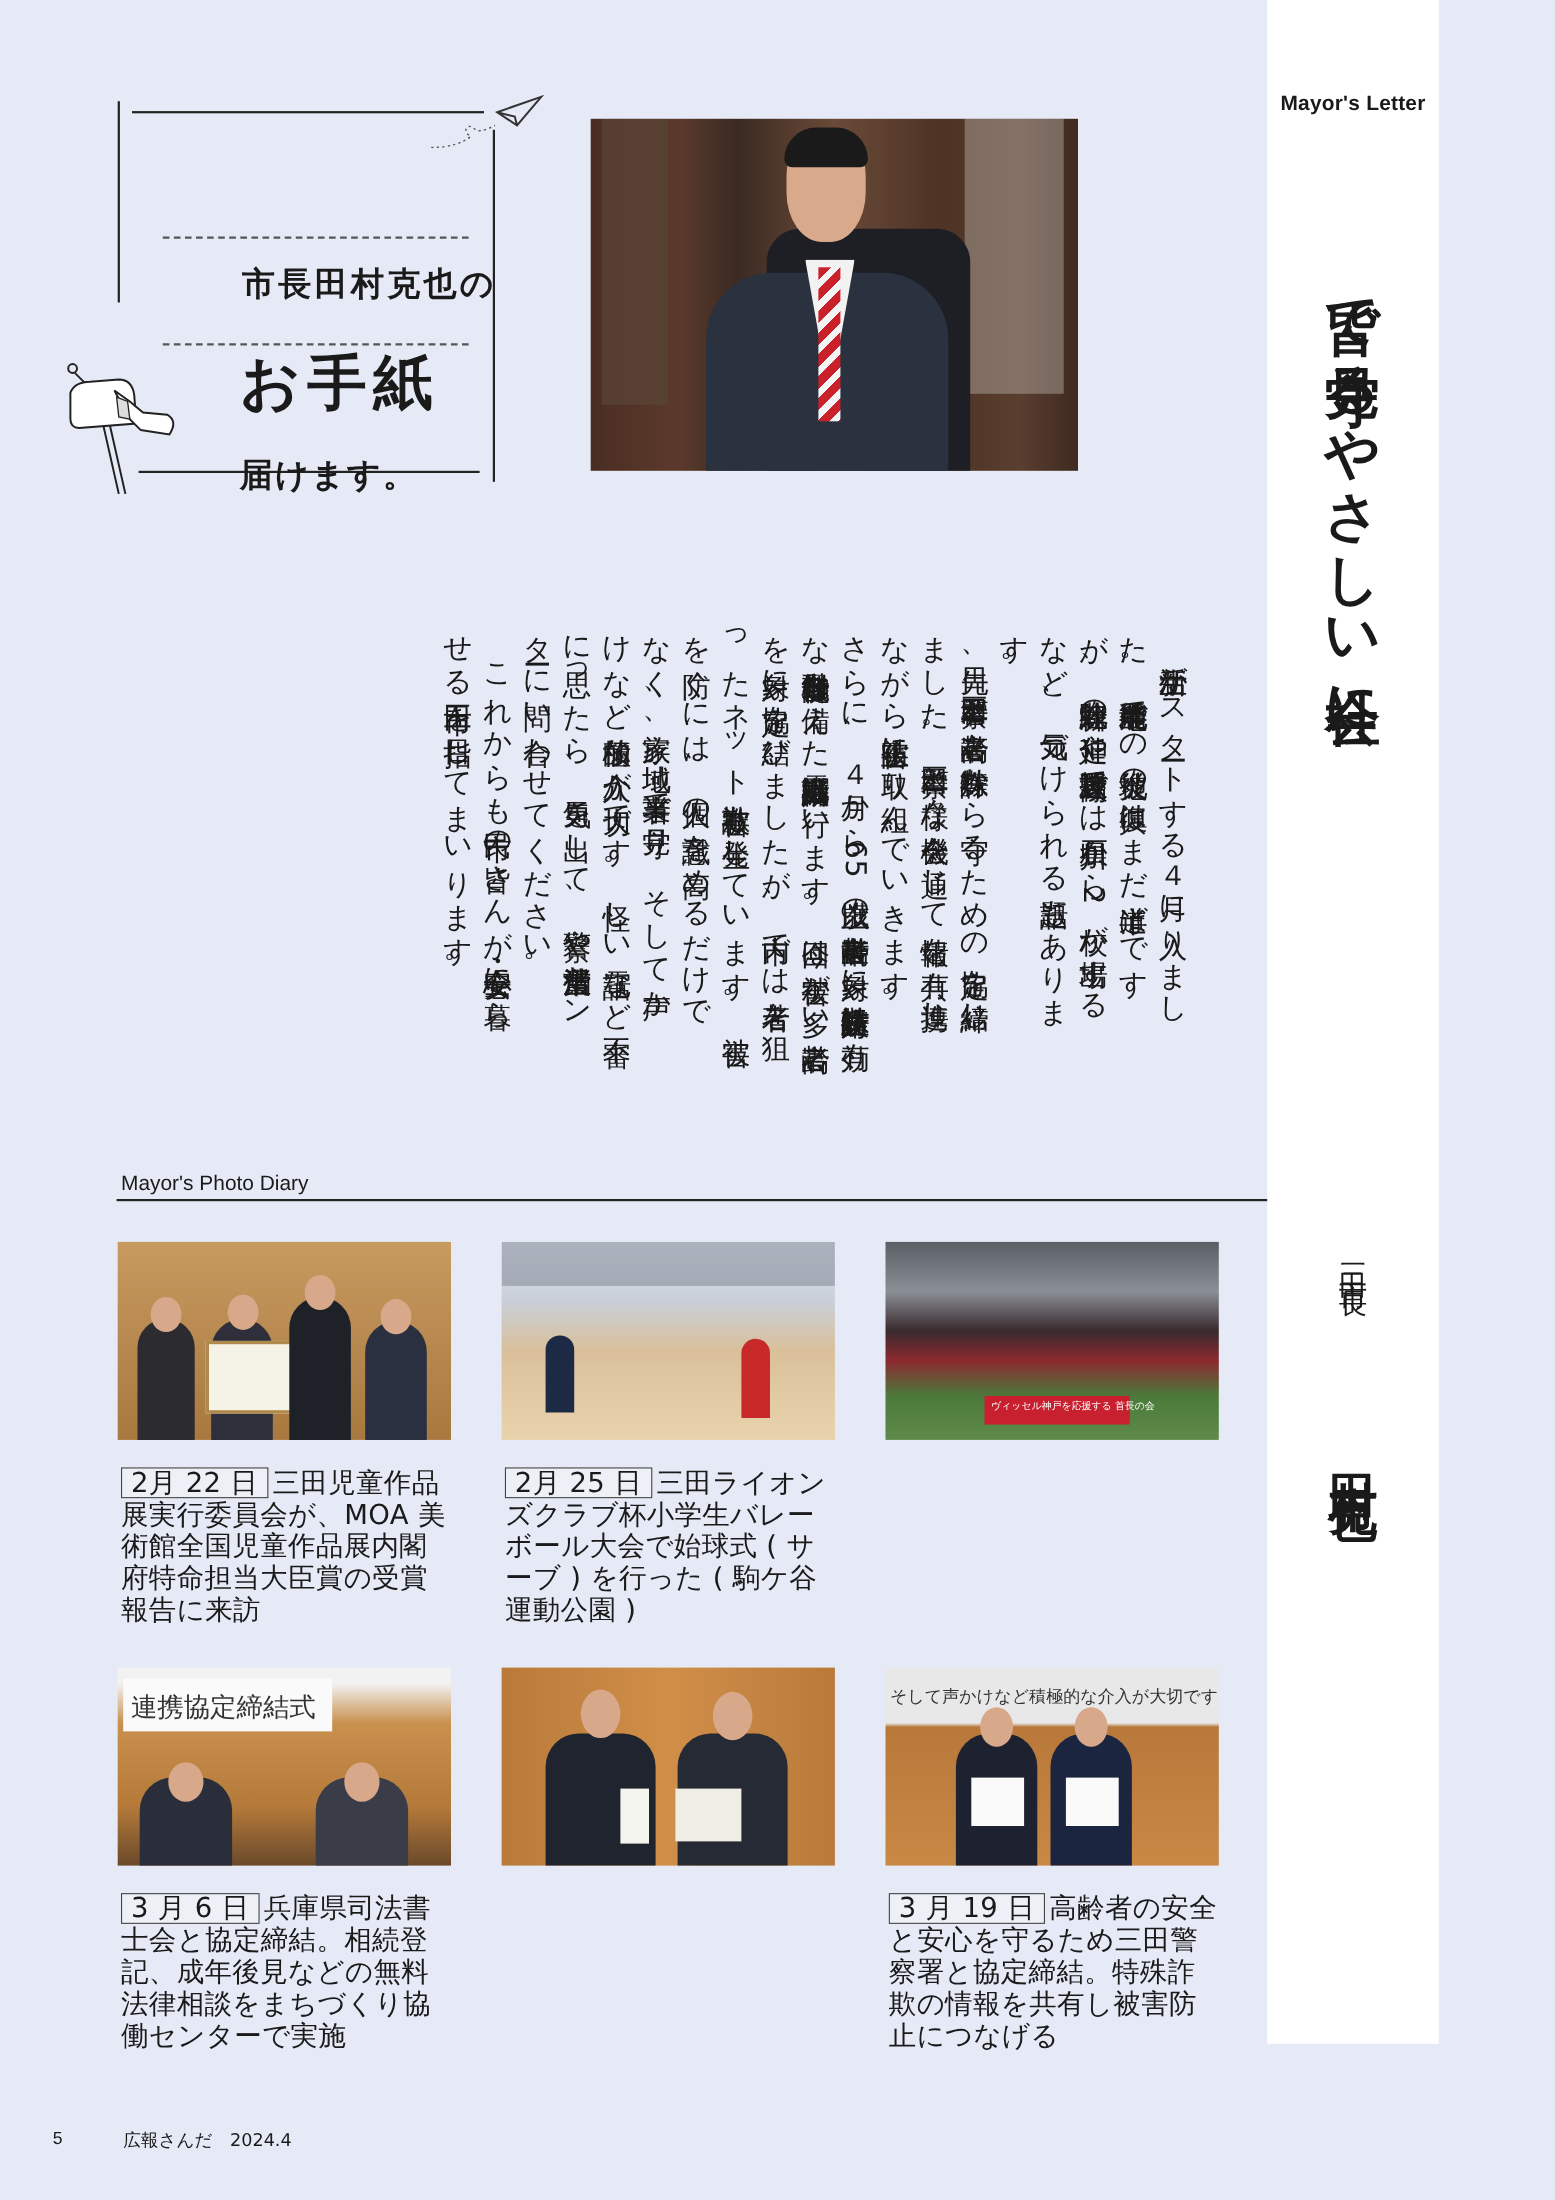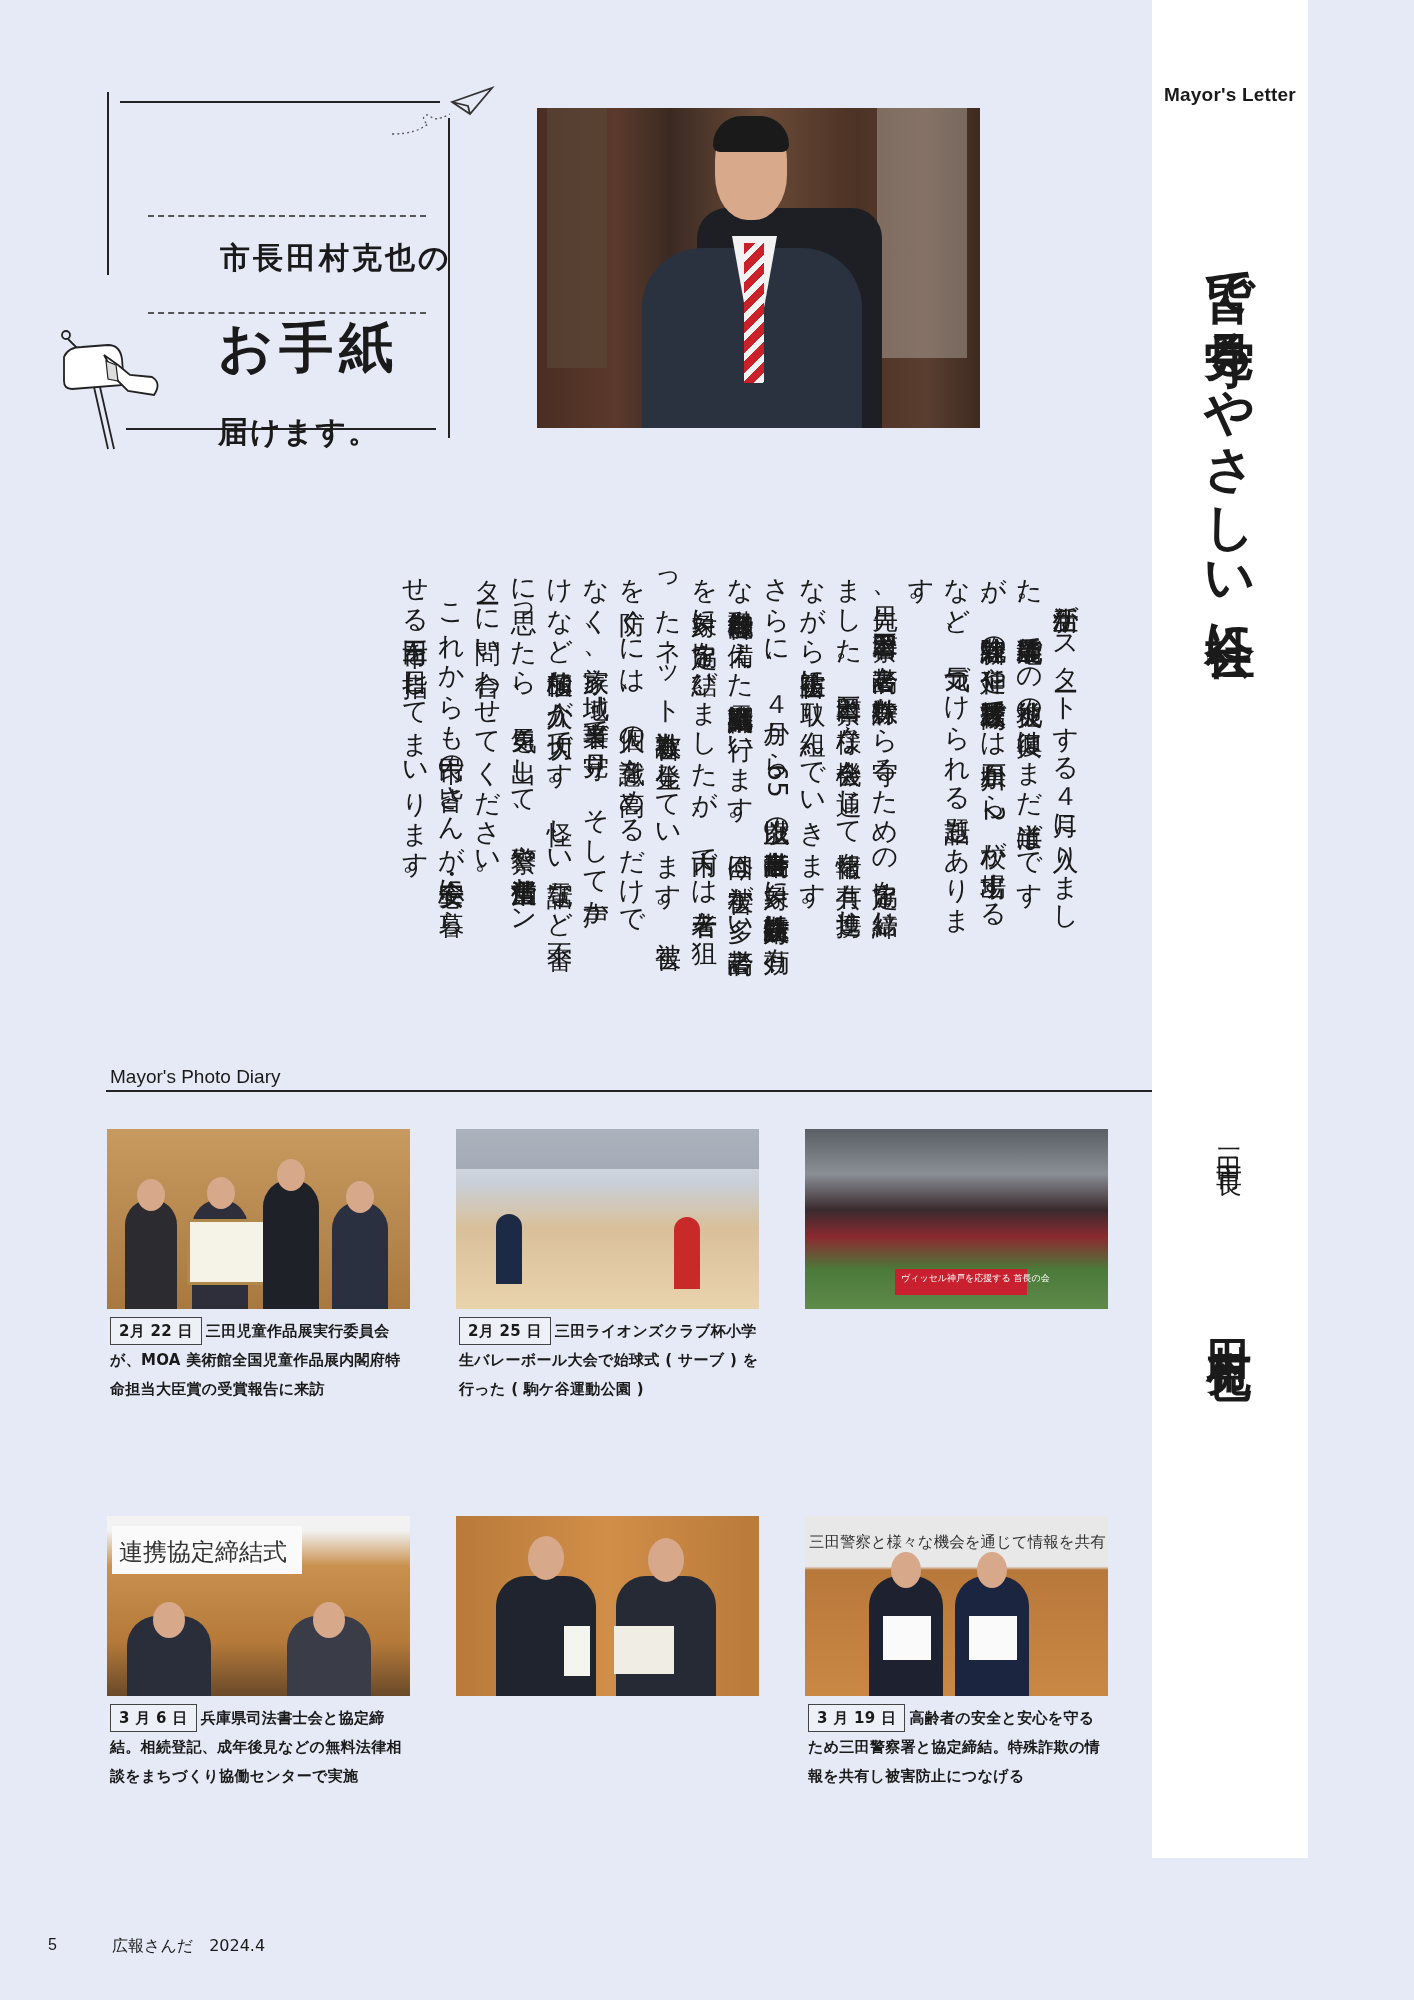--- a/index.html
+++ b/index.html
@@ -92,22 +92,22 @@
     
     .diary-label {
       position: absolute; left: 110px; top: 1066px; font-size: 19px;
       font-family: "Liberation Sans", sans-serif;
     }
     .diary-rule { position: absolute; left: 106px; top: 1090px; width: 1046px; height: 2px; background: #222; }
 
     .card { position: absolute; width: 303px; }
     .card .photo { width: 303px; height: 180px; position: relative; overflow: hidden; }
     .card .caption {
-      margin-top: 8px; font-size: 15px; line-height: 29px; letter-spacing: 0.3px;
-      font-family: "DejaVu Sans", sans-serif; padding-left: 3px; font-weight: bold;
+      margin-top: 24px; font-size: 25px; line-height: 29px; letter-spacing: 0.3px;
+      font-family: "DejaVu Sans", sans-serif; padding-left: 3px;
     }
     .card .date {
       display: inline-block; border: 1.5px solid #444; padding: 0 8px; margin-right: 4px;
       line-height: 26px; background: #eef0f8;
     }
     .banner-text {
       position: absolute; font-size: 17px; color: #333;
       font-family: "DejaVu Sans", sans-serif; white-space: nowrap;
     }
     .person { position: absolute; border-radius: 30px 30px 0 0; }
@@ -220,21 +220,21 @@
     <div class="face" style="left:72px;top:20px;width:36px;height:44px;"></div>
     <div class="person" style="left:160px;top:60px;width:100px;height:150px;background:#262a34;"></div>
     <div class="face" style="left:192px;top:22px;width:36px;height:44px;"></div>
     <div class="abs" style="left:108px;top:110px;width:26px;height:50px;background:#f5f5f0;"></div>
     <div class="abs" style="left:158px;top:110px;width:60px;height:48px;background:#f0eee4;"></div>
   </div>
 </div>
 
 <div class="card" style="left:805px;top:1516px;">
   <div class="photo" style="background:linear-gradient(180deg,#e8e8e8 0%,#e8e8e8 28%,#b8783a 30%,#c98844 100%);">
-    <div class="banner-text" style="left:4px;top:16px;font-size:15.5px;">三田警察と様々な機会を通じて情報を共有</div>
+    <div class="banner-text" style="left:4px;top:16px;font-size:15.5px;">そして声かけなど積極的な介入が大切です</div>
     <div class="person" style="left:64px;top:60px;width:74px;height:150px;background:#1e2230;"></div>
     <div class="face" style="left:86px;top:36px;width:30px;height:36px;"></div>
     <div class="person" style="left:150px;top:60px;width:74px;height:150px;background:#1c2540;"></div>
     <div class="face" style="left:172px;top:36px;width:30px;height:36px;"></div>
     <div class="abs" style="left:78px;top:100px;width:48px;height:44px;background:#fafafa;"></div>
     <div class="abs" style="left:164px;top:100px;width:48px;height:44px;background:#fafafa;"></div>
   </div>
   <div class="caption"><span class="date">3 月 19 日</span><span>高齢者の安全と安心を守るため三田警察署と協定締結。特殊詐欺の情報を共有し被害防止につなげる</span></div>
 </div>
 

